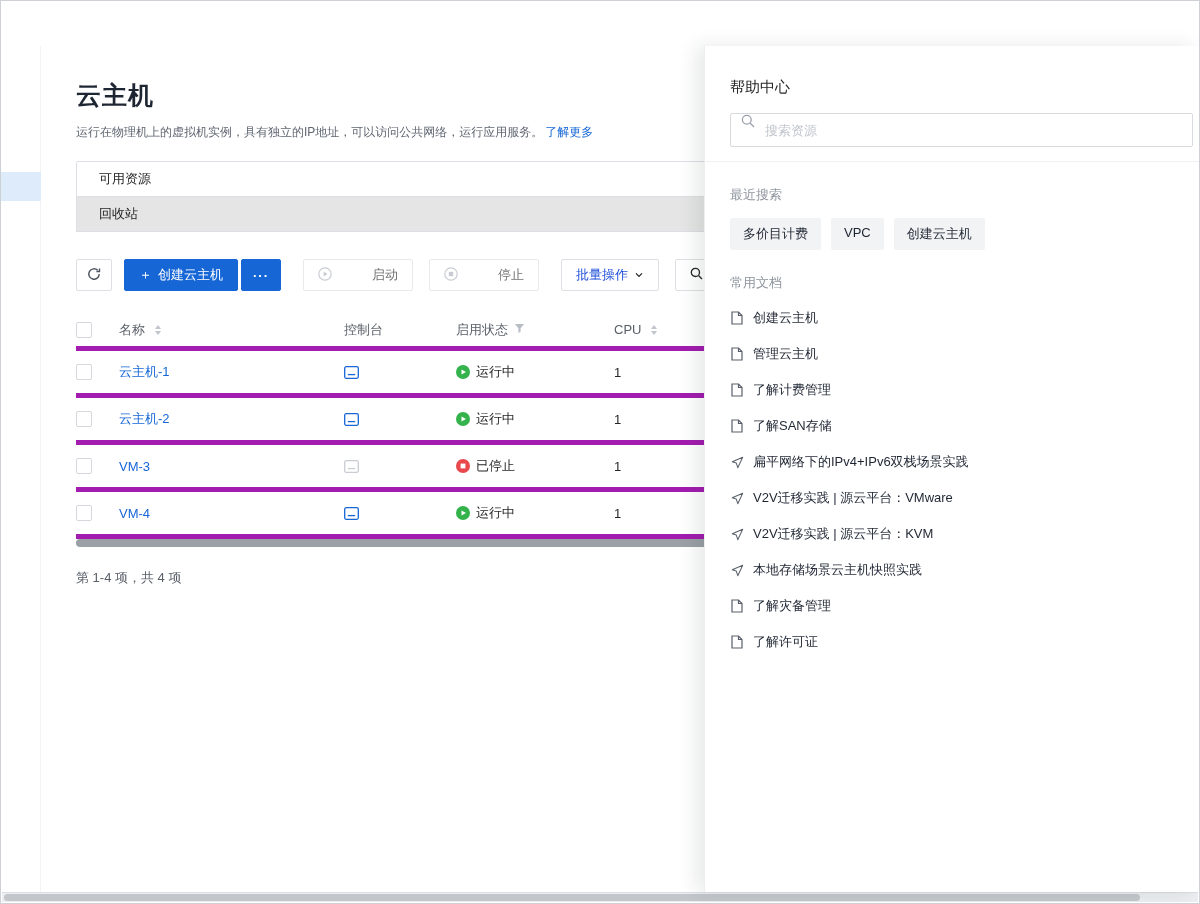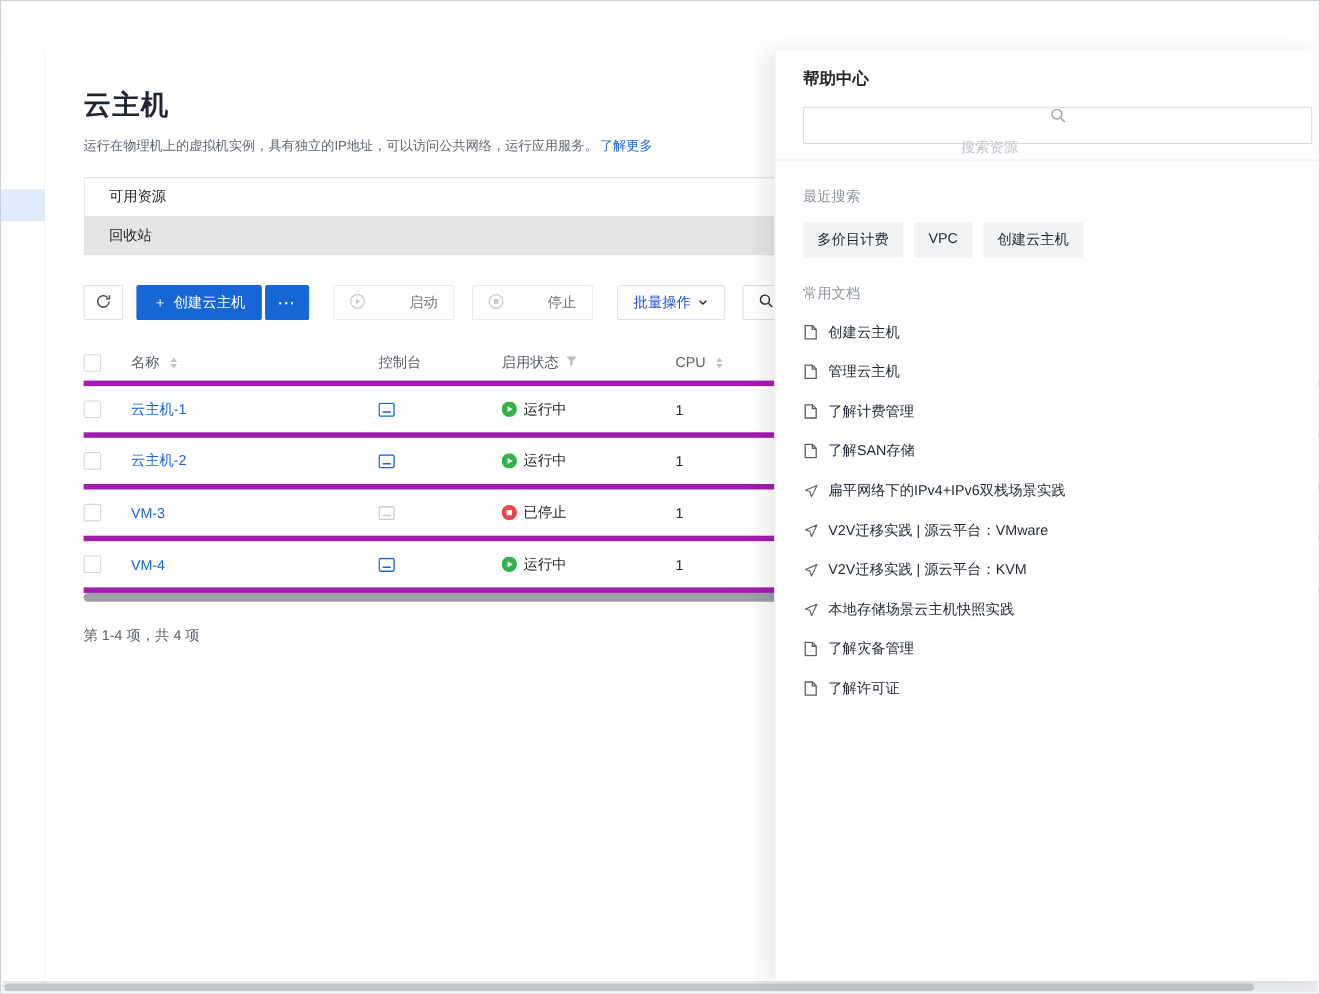--- a/index.html
+++ b/index.html
@@ -79,25 +79,25 @@
 
   .table-hscroll { height:8px; background:#9aa0a6; border-radius:4px; width:99%; margin-top:0px; cursor:grab; }
   .pagination { margin-top:22px; font-size:13px; color:#595f69; }
 
   
   .drawer {
     position:absolute; top:45px; right:0; bottom:11px; width:495px;
     background:#fff; box-shadow:-8px 0 18px rgba(30,35,43,.10);
     z-index:10; padding:0 0 0 25px; border-left:1px solid #eceef0;
   }
-  .drawer-title { margin-top:16px; font-size:15px; color:#262626;font-weight:bold; }
+  .drawer-title { margin-top:32px; font-size:15px; color:#262626; }
   .search-box {
     margin-top:16px; margin-right:6px; height:34px;
     border:1px solid #d8dadd; border-radius:2px;
-    display:flex; align-items:center; gap:8px; padding:0 10px; background:#fff;flex-direction:column;
+    display:flex; gap:8px; padding:0 10px; background:#fff;
   }
   .search-box input { border:none; outline:none; flex:1; font-size:13px; color:#262626; background:transparent; }
   .search-box input::placeholder { color:#c0c4cb; }
   .drawer-divider { height:1px; background:#eef0f2; margin:14px 0 0 -25px; }
   .section-title { margin-top:24px; font-size:13px; color:#8f959e; }
   .tags { margin-top:14px; display:flex; gap:10px; }
   .tag { background:#f2f3f5; color:#1f2633; font-size:13px; padding:7px 13px; border-radius:2px; cursor:pointer; }
   .doc-list { margin-top:8px; }
   .doc-item { height:36px; display:flex; align-items:center; gap:9px; font-size:13px; color:#1f2633; cursor:pointer; }
   .doc-item .ic { display:inline-flex; width:14px; justify-content:center; }

